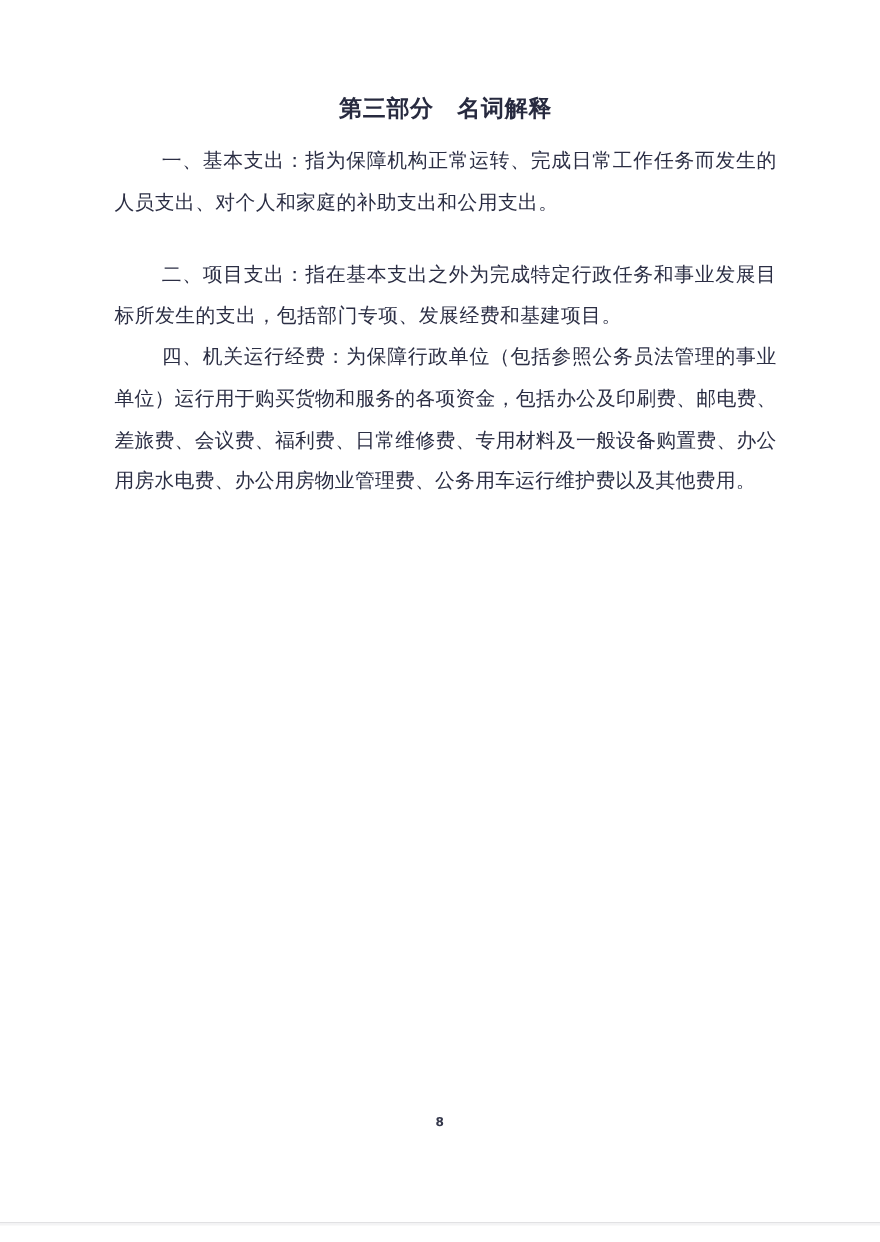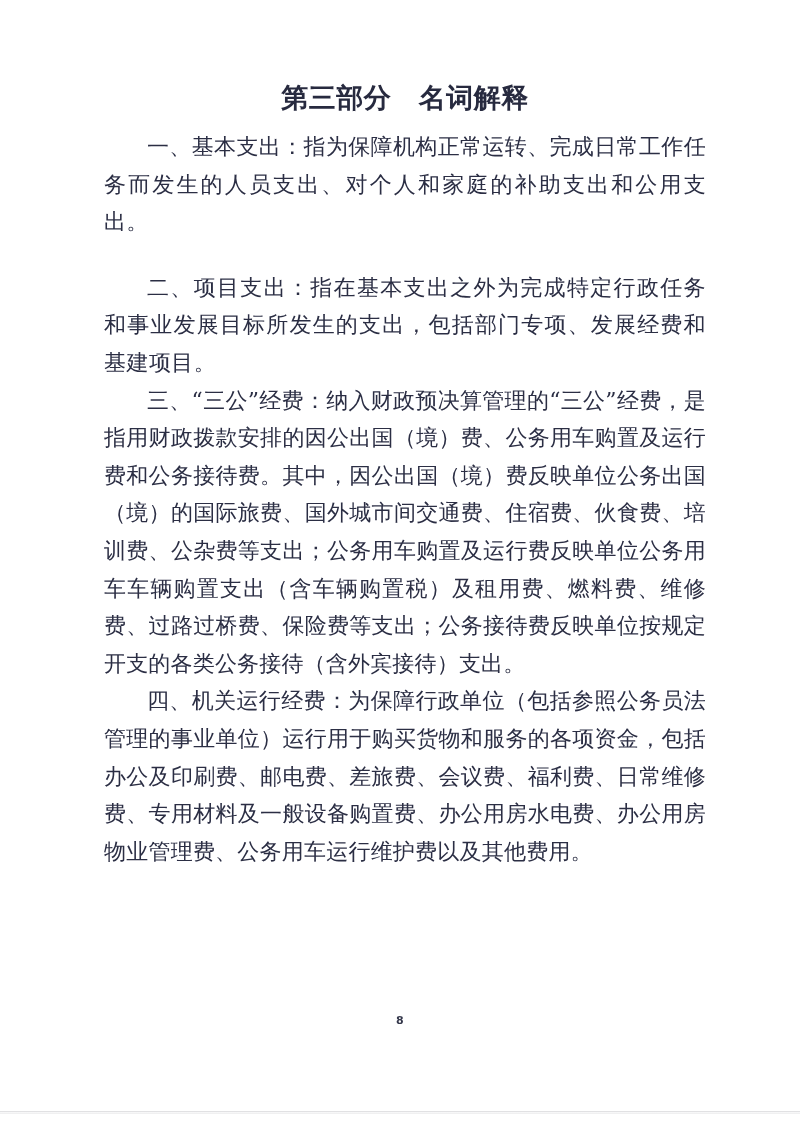--- a/index.html
+++ b/index.html
@@ -55,39 +55,39 @@
   .doc-title {
     margin: 0;
     padding: 0;
     position: absolute;
     left: 0;
     top: 84px;
     width: 602px;
     text-align: center;
     font-family: "DejaVu Sans", "Liberation Sans", sans-serif;
     font-weight: 700;
-    font-size: 27px;
+    font-size: 21px;
     line-height: 28px;
     letter-spacing: 0.5px;
     color: #272a3f;
     white-space: pre;
   }
 
   .para-stack {
     position: absolute;
     left: 0;
     top: 128px;
     width: 602px;
   }
 
   .para {
     margin: 0;
     padding: 0;
     font-family: "DejaVu Serif", "Liberation Serif", serif;
-    font-size: 22px;
+    font-size: 18px;
     line-height: 37.6px;
     color: #2b2e44;
     text-align: justify;
     text-align-last: left;
     text-justify: inter-character;
     word-break: break-all;
     text-indent: 43px;
     letter-spacing: 0.2px;
   }
 
@@ -117,21 +117,20 @@
 
 <div class="page-sheet">
 
   <div class="doc-body">
 
     <h1 class="doc-title">第三部分　名词解释</h1>
 
     <div class="para-stack">
       <p class="para p1">一、基本支出：指为保障机构正常运转、完成日常工作任务而发生的人员支出、对个人和家庭的补助支出和公用支出。</p>
       <p class="para p2">二、项目支出：指在基本支出之外为完成特定行政任务和事业发展目标所发生的支出，包括部门专项、发展经费和基建项目。</p>
-      <p class="para p3">三、“三公”经费：纳入财政预决算管理的“三公”经费，是指用财政拨款安排的因公出国（境）费、公务用车购置及运行费和公务接待费。其中，因公出国（境）费反映单位公务出国（境）的国际旅费、国外城市间交通费、住宿费、伙食费、培训费、公杂费等支出；公务用车购置及运行费反映单位公务用车车辆购置支出（含车辆购置税）及租用费、燃料费、维修费、过路过桥费、保险费等支出；公务接待费反映单位按规定开支的各类公务接待（含外宾接待）支出。</p>
       <p class="para p4">四、机关运行经费：为保障行政单位（包括参照公务员法管理的事业单位）运行用于购买货物和服务的各项资金，包括办公及印刷费、邮电费、差旅费、会议费、福利费、日常维修费、专用材料及一般设备购置费、办公用房水电费、办公用房物业管理费、公务用车运行维护费以及其他费用。</p>
     </div>
 
   </div>
 
   <div class="page-number">8</div>
 
   <div class="page-bottom-edge"></div>
   <div class="page-bottom-edge2"></div>
 

